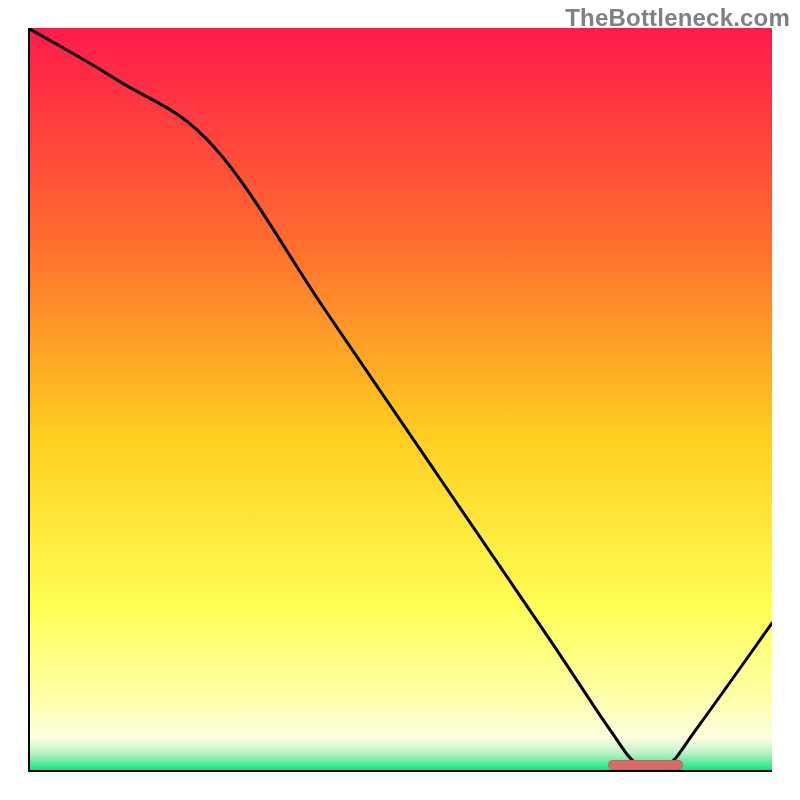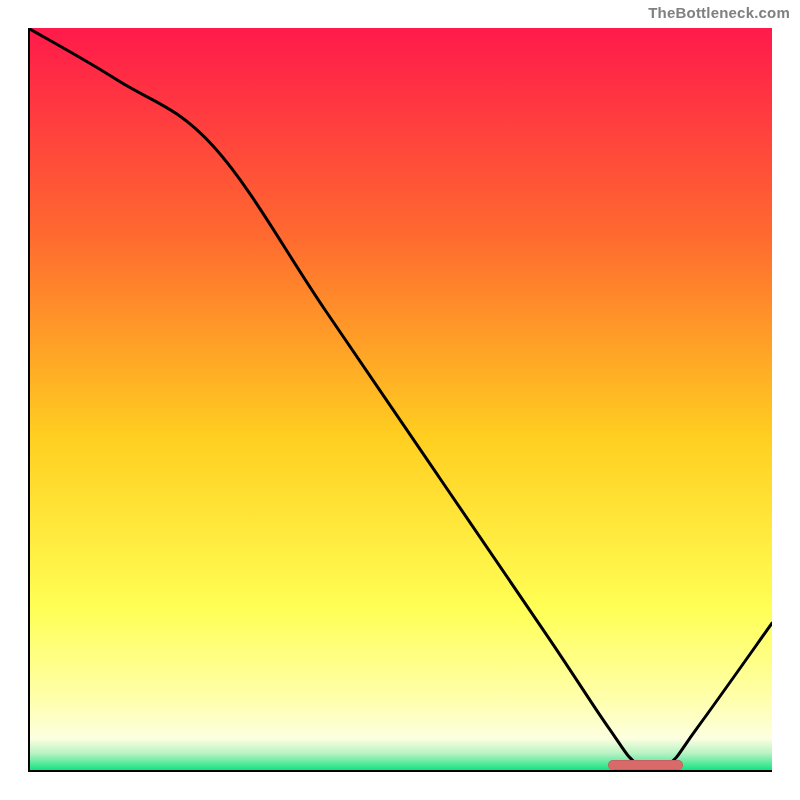--- a/index.html
+++ b/index.html
@@ -13,21 +13,21 @@
   }
   .container {
     position: relative;
     width: 800px;
     height: 800px;
   }
   .attribution {
     position: absolute;
     top: 4px;
     right: 10px;
-    font-size: 15px;
+    font-size: 24px;
     font-weight: 600;
     color: #808080;
     letter-spacing: 0.2px;
   }
   .plot-area {
     position: absolute;
     left: 28px;
     top: 28px;
     width: 744px;
     height: 744px;

